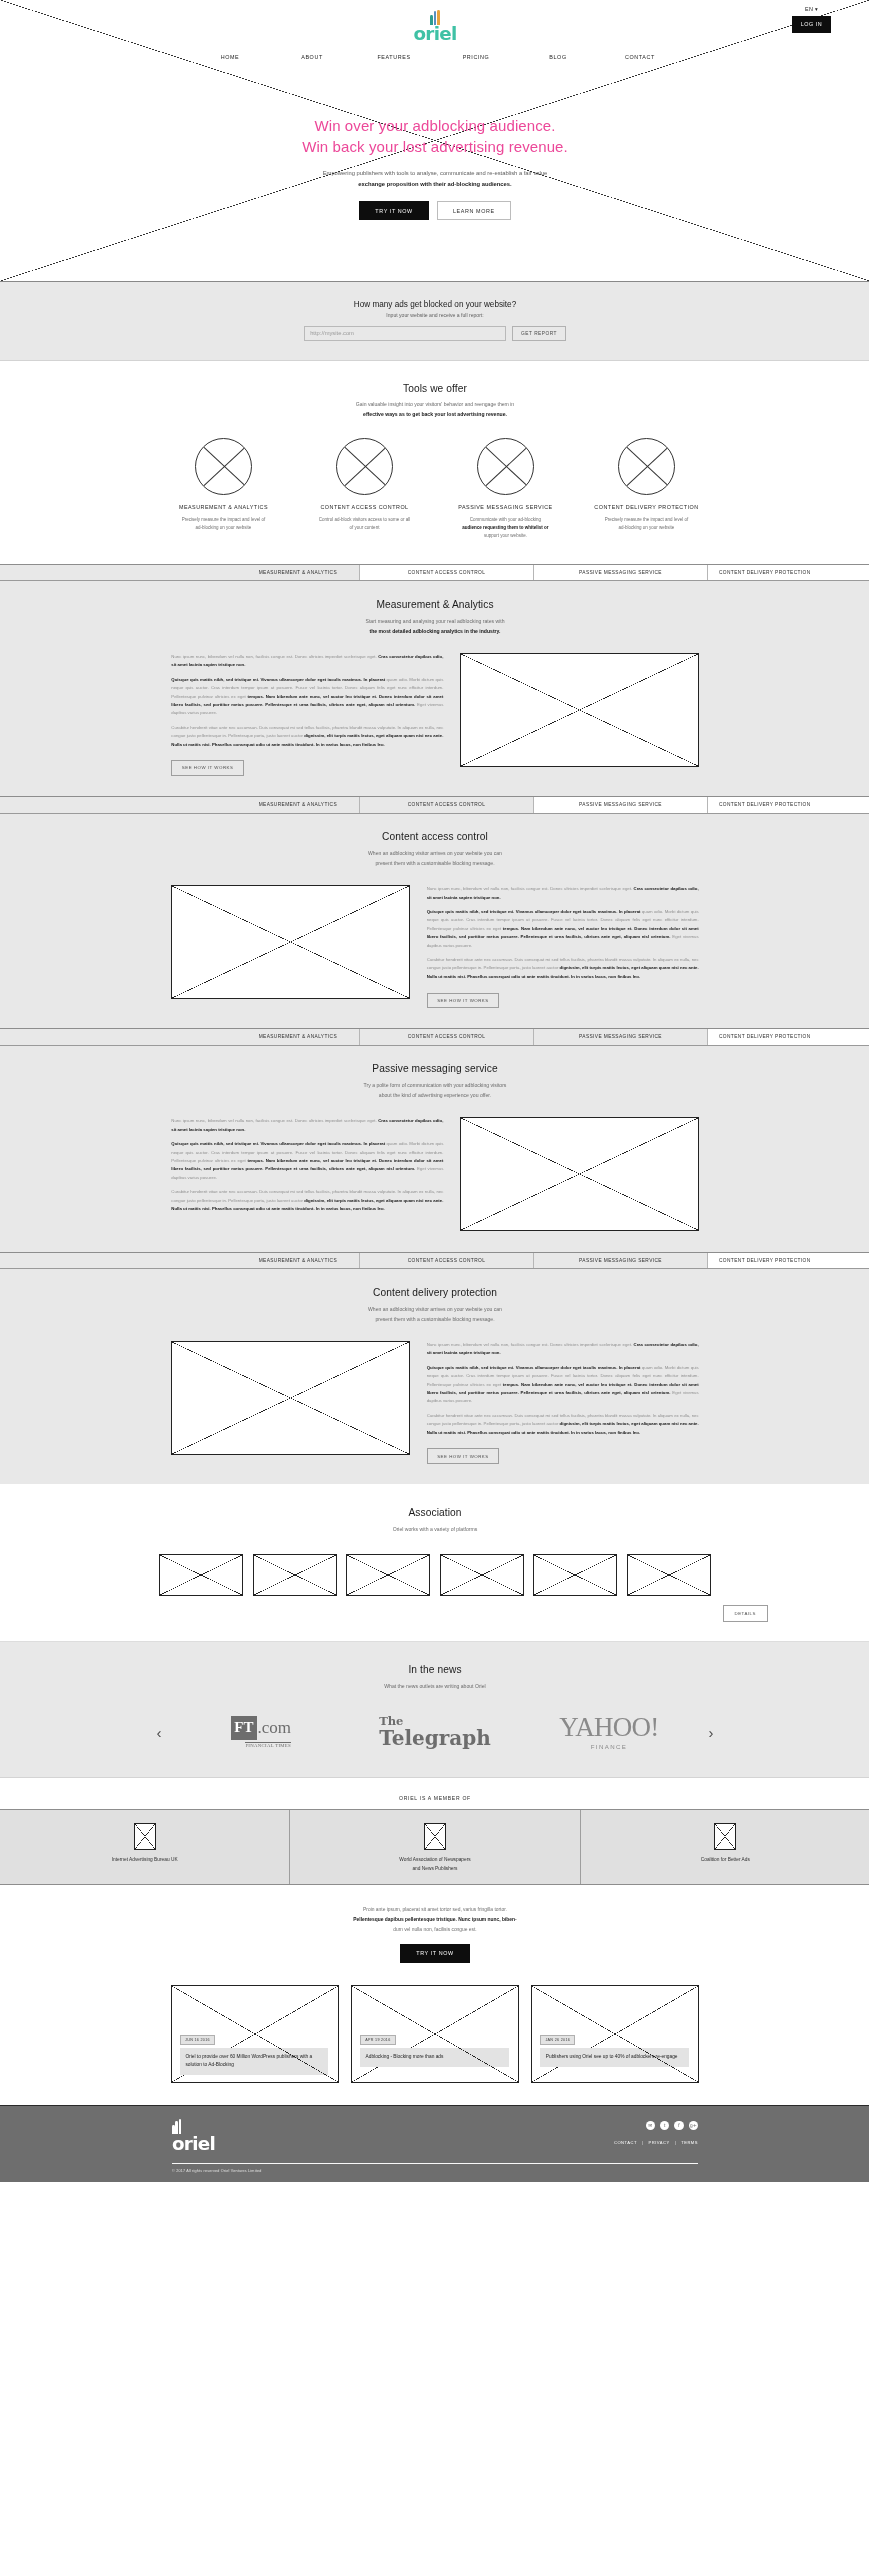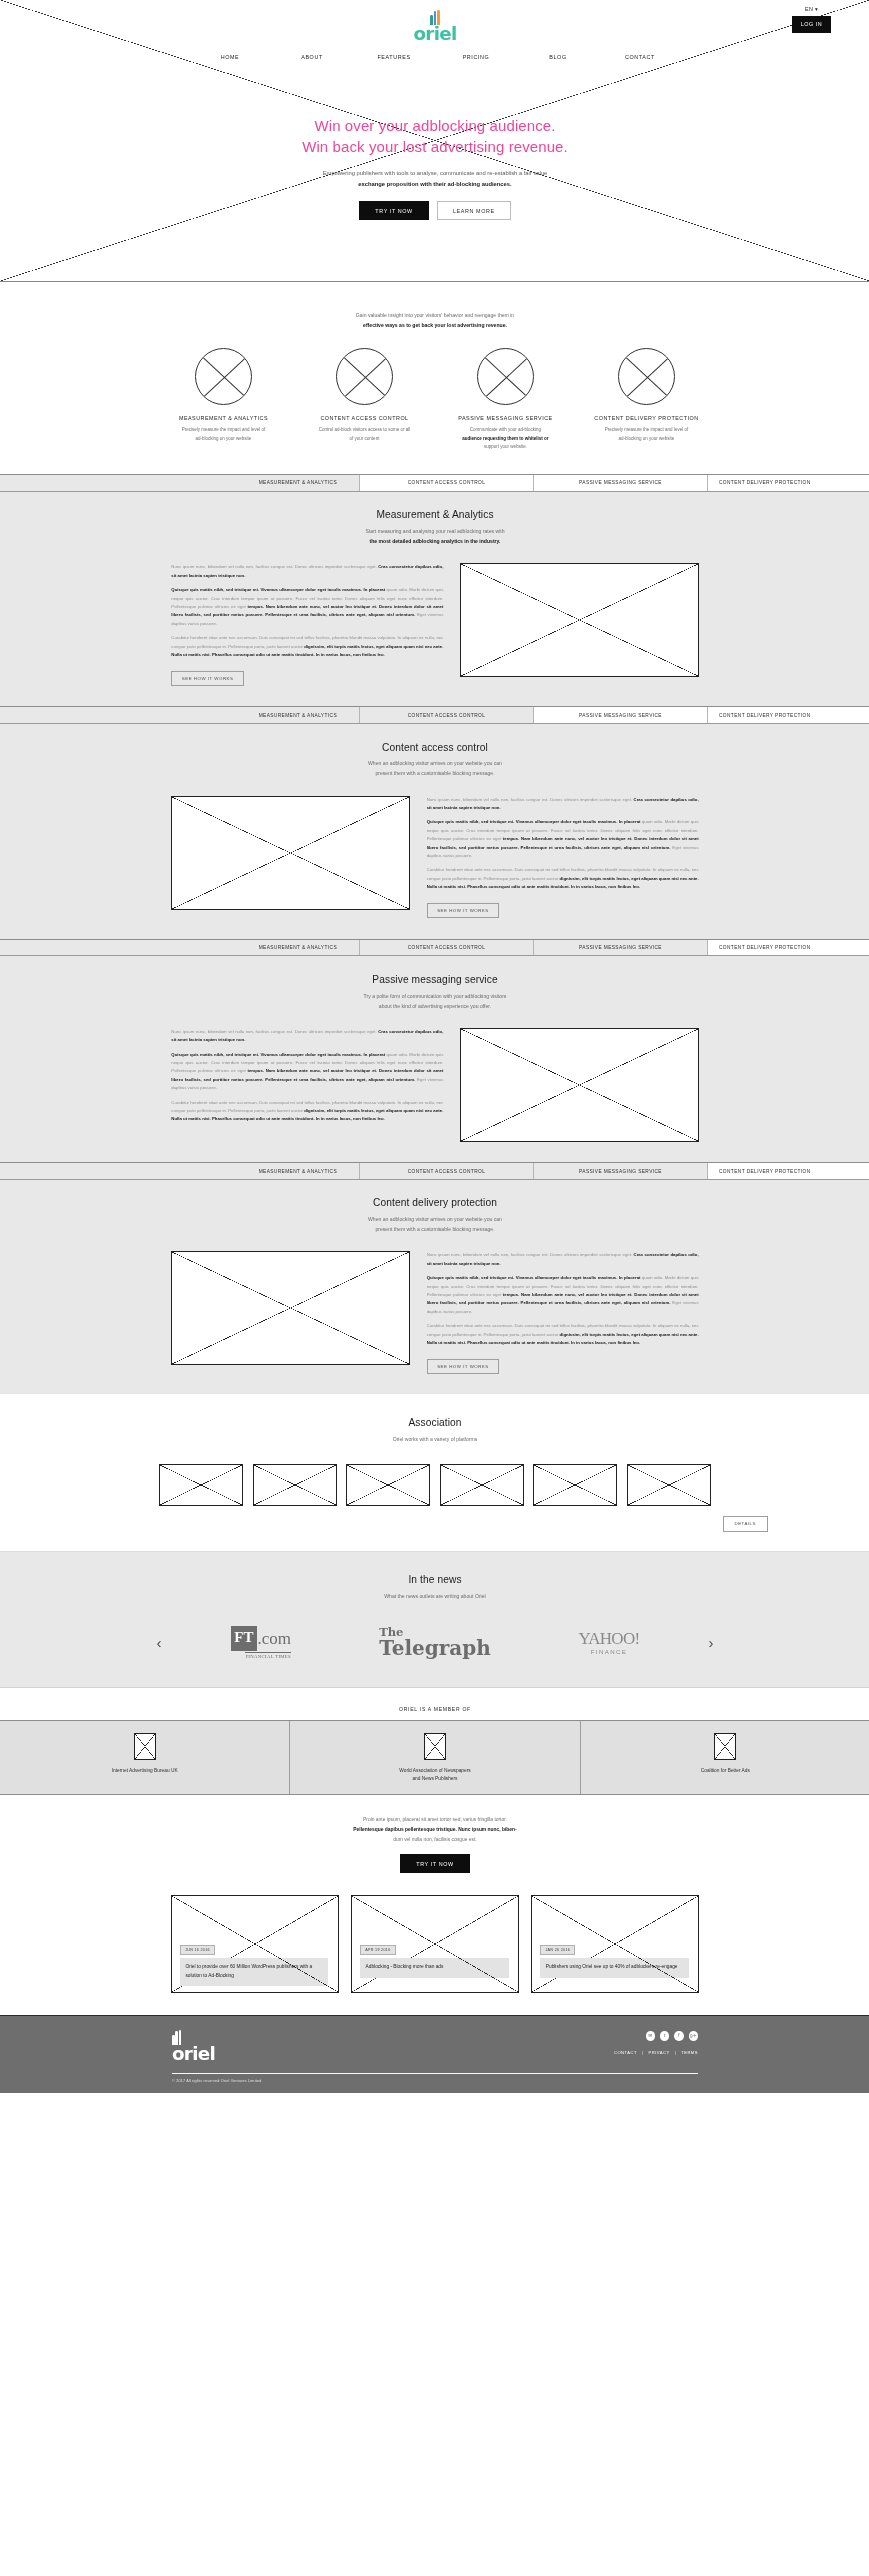--- a/index.html
+++ b/index.html
@@ -199,21 +199,21 @@
     align-self: flex-end; font-family: "Liberation Serif", serif; font-size: 4.8px;
     letter-spacing: 0.3px; color: #6d6d6d; border-top: 0.7px solid #6d6d6d; padding-top: 0.7px; margin-top: 1.4px;
   }
   .tele {
     font-family: "DejaVu Serif", serif; font-weight: 700; color: #6d6d6d;
     text-align: left; line-height: 1.0;
   }
   .tele .t1 { font-size: 11.5px; }
   .tele .t2 { font-size: 20px; }
   .yahoo { text-align: center; color: #8a8a8a; }
-  .yahoo .y1 { font-family: "Liberation Serif", serif; font-size: 17px; line-height: 1; letter-spacing: -0.7px; }
+  .yahoo .y1 { font-family: "Liberation Serif", serif; font-size: 27px; line-height: 1; letter-spacing: -0.7px; }
   .yahoo .y2 { font-family: "Liberation Sans", sans-serif; font-size: 6.1px; letter-spacing: 1.4px; margin-top: 1.4px; }
 
   
   .member { background: #fff; padding: 17.7px 0 0; text-align: center; }
   .member-title { font-size: 5.1px; letter-spacing: 0.7px; color: #2a2a2a; }
   .member-row {
     margin-top: 8.2px; display: flex; border-top: 0.7px solid #8d8d8d; border-bottom: 0.7px solid #8d8d8d;
     background: #e0e0e0;
   }
   .member-cell {
@@ -301,22 +301,31 @@
         <span>Empowering publishers with tools to analyse, communicate and re-establish a fair value</span><br>
         <b>exchange proposition with their ad-blocking audiences.</b>
       </p>
       <div class="hero-btns">
         <button class="btn-dark">TRY IT NOW</button>
         <button class="btn-ghost">LEARN MORE</button>
       </div>
     </div>
   </section>
 
+  <section class="report">
+    <h2>How many ads get blocked on your website?</h2>
+    <p>Input your website and receive a full report:</p>
+    <div class="report-form">
+      <input type="text" placeholder="http://mysite.com" style="">
+      <button>GET REPORT</button>
+    </div>
+  </section>
 
   <section class="tools">
+    <h2 class="sec-h2">Tools we offer</h2>
     <p class="sec-sub">
       <span>Gain valuable insight into your visitors' behavior and reengage them in</span><br>
       <b>effective ways as to get back your lost advertising revenue.</b>
     </p>
 
     <div class="tool-grid">
       <div class="tool">
         <div class="circ"></div>
         <h3>MEASUREMENT &amp; ANALYTICS</h3>
         <p>

